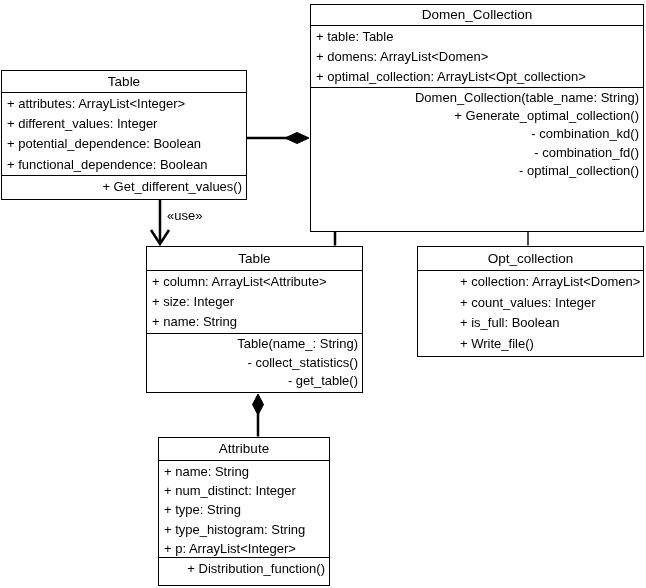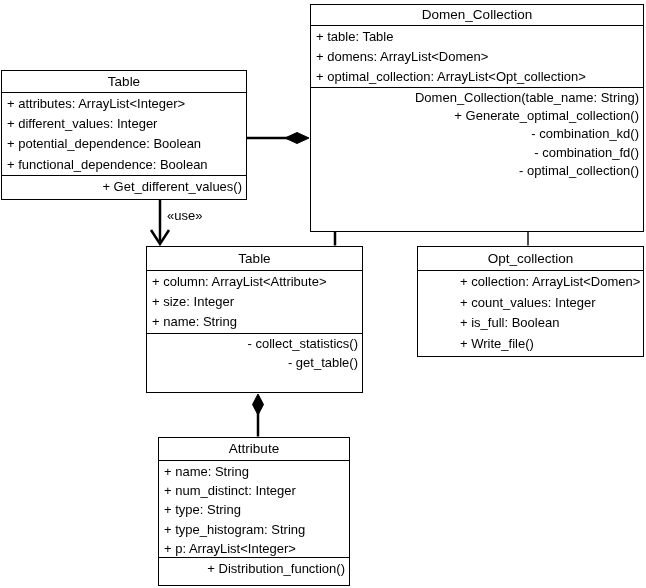--- a/index.html
+++ b/index.html
@@ -114,36 +114,37 @@
   </div>
 
   <div class="uml-class" style="left:146px; top:246px; width:217px; height:147px;">
     <div class="uml-title" style="height:23px; line-height:23px;">Table</div>
     <div class="uml-compartment" style="height:61px; line-height:20.2px;">
         <div class="member-row">+ column: ArrayList&lt;Attribute&gt;</div>
         <div class="member-row">+ size: Integer</div>
         <div class="member-row">+ name: String</div>
       </div>
     <div class="uml-compartment sep grow" style="line-height:18.5px;">
+        <div class="member-row">Table(name_: String)</div>
         <div class="member-row">- collect_statistics()</div>
         <div class="member-row">- get_table()</div>
       </div>
   </div>
 
   <div class="uml-class" style="left:417px; top:246px; width:227px; height:111px;">
     <div class="uml-title" style="height:23px; line-height:23px;">Opt_collection</div>
     <div class="uml-compartment grow" style="line-height:20.5px;margin-left:37px;">
         <div class="member-row">+ collection: ArrayList&lt;Domen&gt;</div>
         <div class="member-row">+ count_values: Integer</div>
         <div class="member-row">+ is_full: Boolean</div>
         <div class="member-row">+ Write_file()</div>
       </div>
   </div>
 
-  <div class="uml-class" style="left:158px; top:437px; width:192px; height:149px;">
+  <div class="uml-class" style="left:158px; top:437px; width:172px; height:149px;">
     <div class="uml-title" style="height:22px; line-height:22px;">Attribute</div>
     <div class="uml-compartment" style="height:95px; line-height:19.2px;">
         <div class="member-row">+ name: String</div>
         <div class="member-row">+ num_distinct: Integer</div>
         <div class="member-row">+ type: String</div>
         <div class="member-row">+ type_histogram: String</div>
         <div class="member-row">+ p: ArrayList&lt;Integer&gt;</div>
       </div>
     <div class="uml-compartment sep grow" style="line-height:19px;">
         <div class="member-row">+ Distribution_function()</div>

